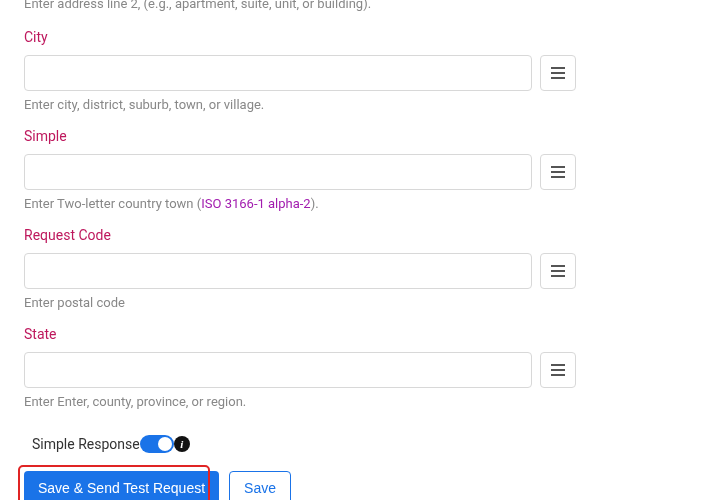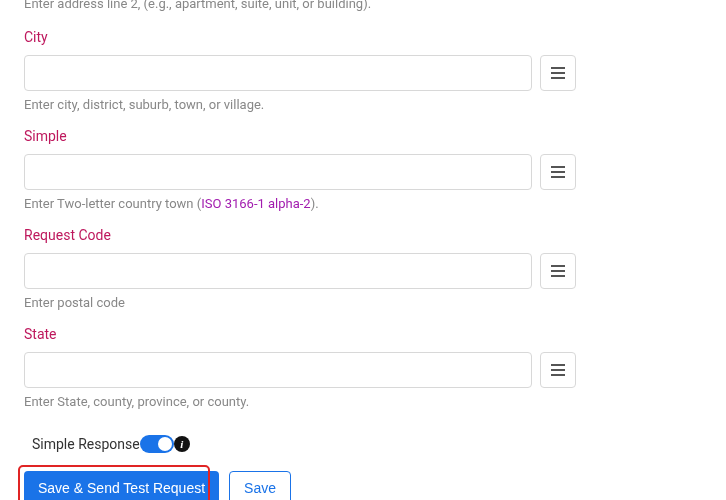--- a/index.html
+++ b/index.html
@@ -207,21 +207,21 @@
     <div class="input-row">
       <input type="text" class="text-input" value="" style="">
       <button class="hamburger-btn">
         <svg viewBox="0 0 16 14">
           <line x1="1" y1="2" x2="15" y2="2" stroke="#555" stroke-width="2"></line>
           <line x1="1" y1="7" x2="15" y2="7" stroke="#555" stroke-width="2"></line>
           <line x1="1" y1="12" x2="15" y2="12" stroke="#555" stroke-width="2"></line>
         </svg>
       </button>
     </div>
-    <div class="field-hint">Enter State, county, province, or county.</div>
+    <div class="field-hint">Enter Enter, county, province, or region.</div>
   </div>
 
   <div class="simple-response-row">
     <span class="simple-response-label">Simple Response</span>
     <div class="toggle">
       <div class="toggle-knob"></div>
     </div>
     <div class="info-icon">i</div>
   </div>
 

